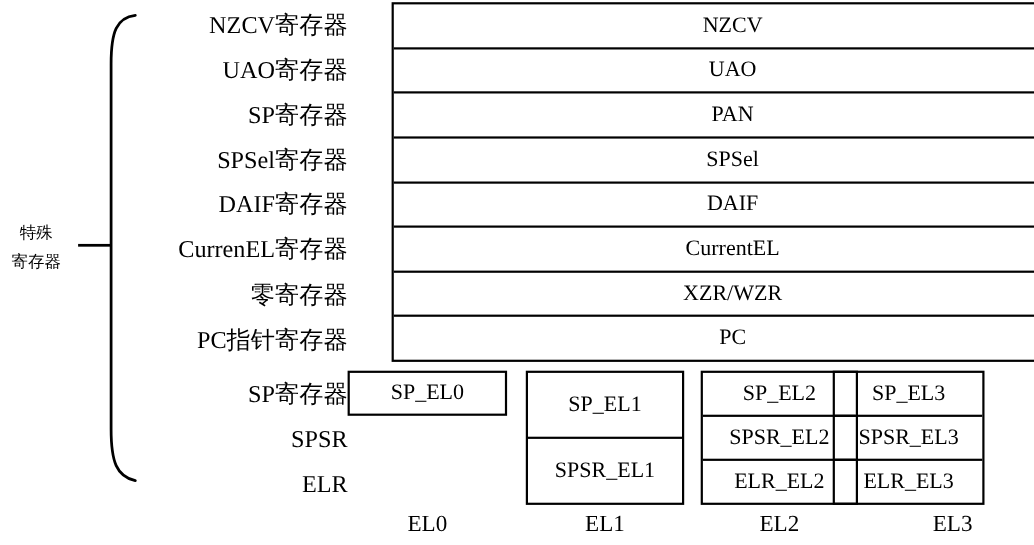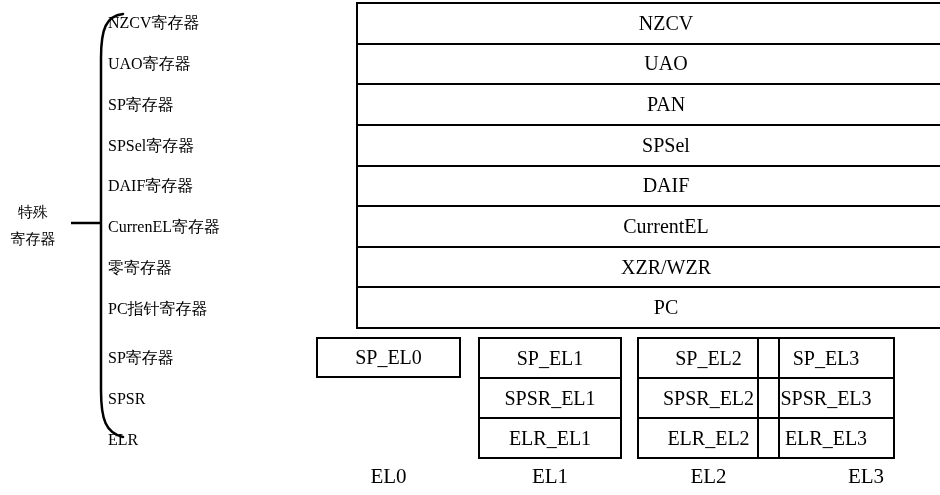--- a/index.html
+++ b/index.html
@@ -8,21 +8,21 @@
     font-family:"Liberation Serif","DejaVu Serif",serif; color:#000;
     overflow:hidden;
   }
   .brace-svg { position:absolute; left:0; top:0; }
   .group-label {
     position:absolute; left:1px; top:199px; width:64px;
     text-align:center; font-size:15px; line-height:27px;
   }
   .left-label {
     position:absolute; left:108px; width:208px; height:41px;
-    line-height:41px; text-align:left; font-size:16px; white-space:nowrap;
+    line-height:41px; text-align:right; font-size:22px; white-space:nowrap;
   }
   .stack {
     position:absolute; left:316px; top:2px; width:620px; height:327px;
     border:2px solid #000; box-sizing:border-box;
     display:flex; flex-direction:column;margin-left:40px;
   }
   .stack .row {
     flex:1; display:flex; align-items:center; justify-content:center;
     font-size:20px; border-bottom:2px solid #000;
   }
@@ -79,21 +79,20 @@
     <div class="row">PC</div>
   </div>
 
   <div class="el-box" style="left:316px; top:337px; width:145px; height:41px">
     <div class="cell">SP_EL0</div>
   </div>
 
   <div class="el-box" style="left:478px; top:337px; width:144px; height:122px">
     <div class="cell">SP_EL1</div>
     <div class="cell">SPSR_EL1</div>
-    <div class="cell">ELR_EL1</div>
   </div>
 
   <div class="el-box" style="left:637px; top:337px; width:143px; height:122px">
     <div class="cell">SP_EL2</div>
     <div class="cell">SPSR_EL2</div>
     <div class="cell">ELR_EL2</div>
   </div>
 
   <div class="el-box" style="left:757px; top:337px; width:138px; height:122px">
     <div class="cell">SP_EL3</div>

